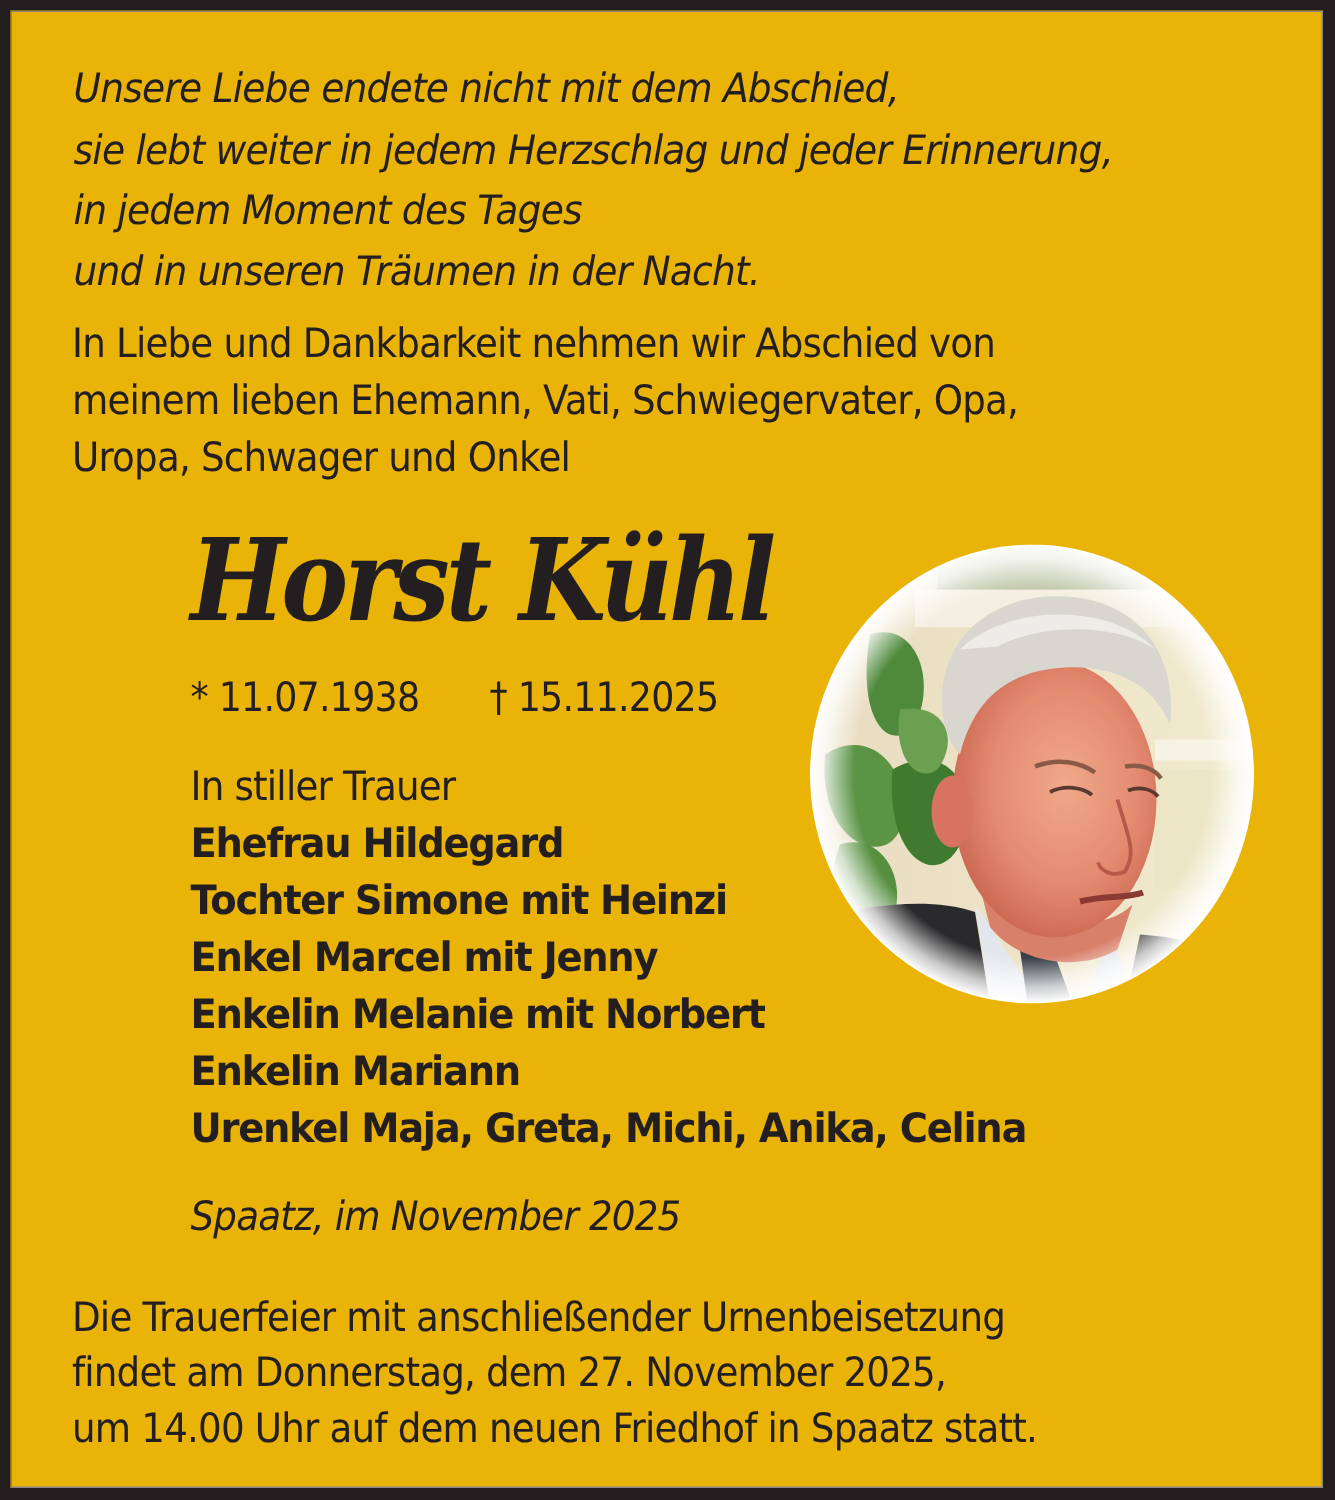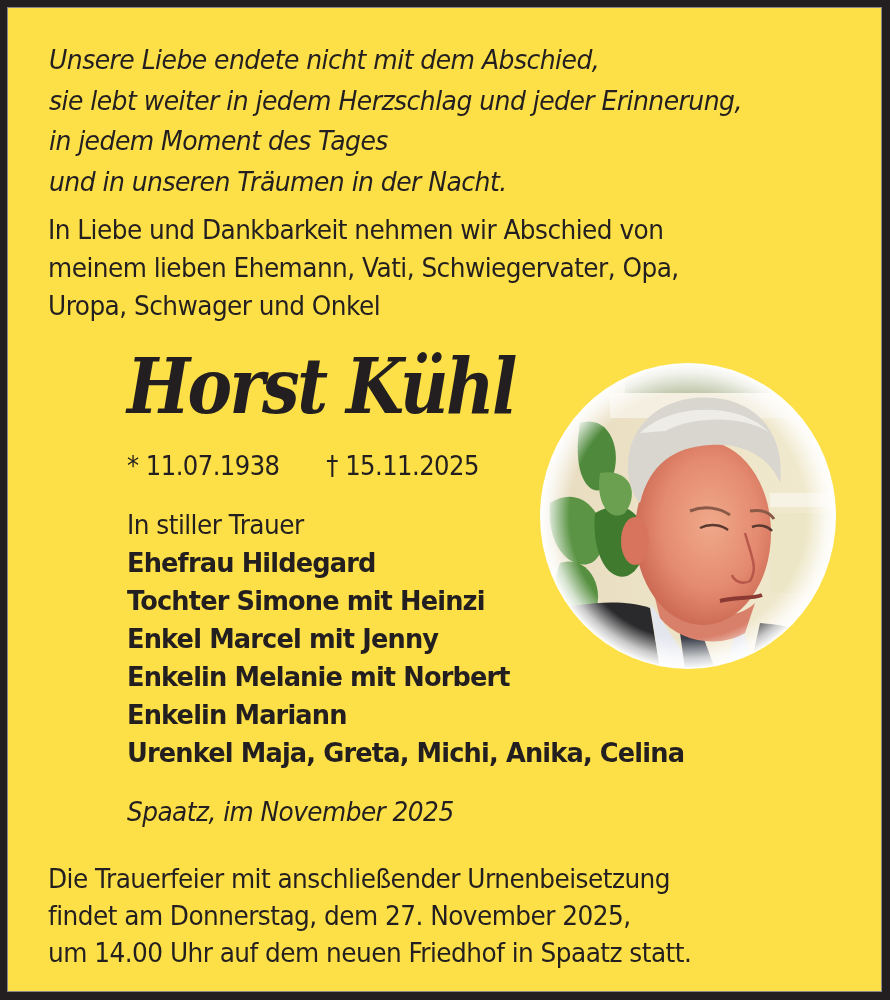--- a/index.html
+++ b/index.html
@@ -12,21 +12,21 @@
       height: 1000px;
       position: relative;
       overflow: hidden;
     }
     .card {
       position: absolute;
       left: 7px;
       top: 7px;
       width: 875px;
       height: 985px;
-      background: #fde047;
+      background: #eab308;
       box-shadow: inset 0 0 0 1px #8a8787;
     }
     .txt {
       position: absolute;
       color: #231f20;
       font-family: "DejaVu Sans", sans-serif;
       white-space: nowrap;
       margin: 0;
       letter-spacing: -0.6px;
     }

